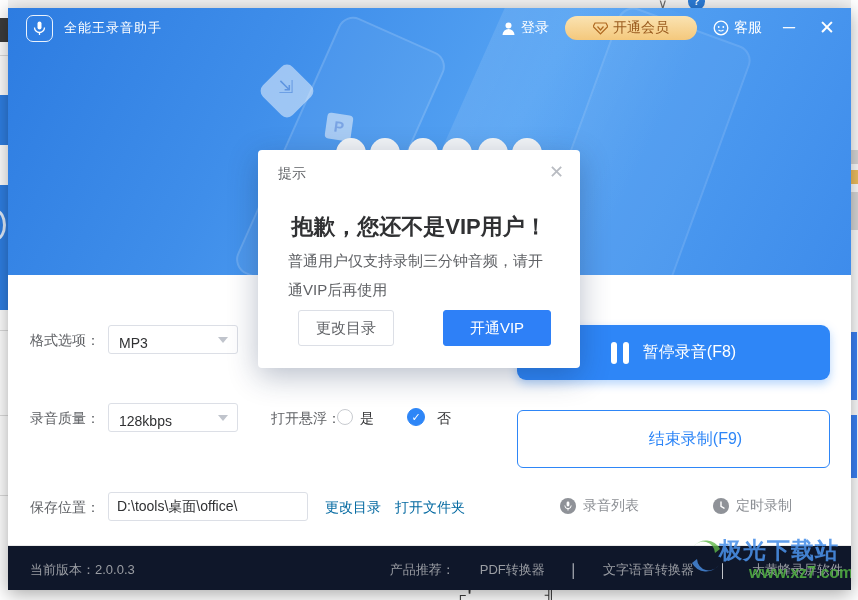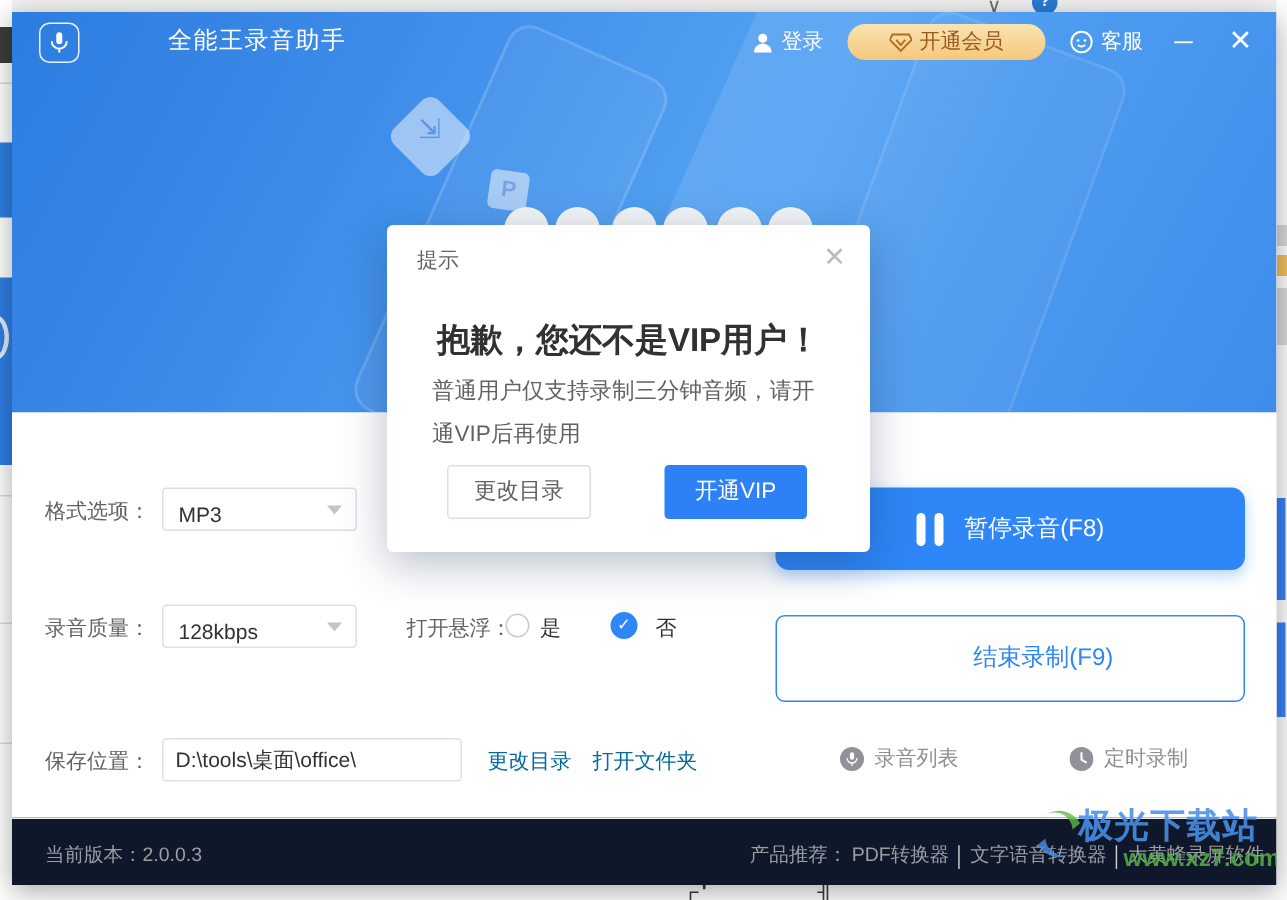--- a/index.html
+++ b/index.html
@@ -42,39 +42,39 @@
   .deco.sheen { left:430px; top:-40px; width:190px; height:420px; transform:rotate(24deg); border:none; border-radius:0;
     background:linear-gradient(90deg,rgba(255,255,255,.10),rgba(255,255,255,0)); }
   .deco.diamond { left:258px; top:62px; width:42px; height:42px; transform:rotate(45deg); border:none;
     background:rgba(235,242,252,.55); border-radius:8px; }
   .deco.diamond span { position:absolute; left:10px; top:8px; transform:rotate(-45deg); color:#5f95e0; font-size:18px; }
   .deco.ptile { left:318px; top:106px; width:26px; height:26px; border:none; border-radius:4px;
     background:rgba(240,244,250,.55); color:#7aa4e4; font-size:15px; font-weight:bold; text-align:center; line-height:26px; transform:rotate(8deg); }
   .titlebar { position:absolute; left:0; top:0; width:843px; height:40px; }
   .app-logo { position:absolute; left:18px; top:7px; width:27px; height:27px; border:1.5px solid rgba(255,255,255,.9);
     border-radius:7px; display:flex; align-items:center; justify-content:center; }
-  .app-title { position:absolute; left:56px; top:0; height:40px; line-height:40px; color:#fff; font-size:16px; letter-spacing:1px;margin-left:48px; }
+  .app-title { position:absolute; left:56px; top:0; height:40px; line-height:40px; color:#fff; font-size:13px; letter-spacing:1px; }
   .tb-right { position:absolute; right:13px; top:0; height:40px; display:flex; align-items:center; gap:16px; }
   .tb-item { display:flex; align-items:center; gap:5px; color:#fff; font-size:14px; cursor:pointer; }
   .vip-pill { display:flex; align-items:center; gap:5px; height:24px; padding:0 28px; border-radius:12px;
     background:linear-gradient(180deg,#fae3b2,#f4c87c); color:#9a5b1e; font-size:14px; cursor:pointer; }
   .winbtn { color:#fff; font-size:17px; width:22px; text-align:center; cursor:pointer; line-height:40px; }
   
   .digit { position:absolute; width:30px; height:30px; border-radius:50%; background:#f3f5f7; box-shadow:0 2px 3px rgba(0,0,0,.12); }
 
   
   .dialog { position:absolute; left:250px; top:142px; width:322px; height:218px; background:#fff;
     border-radius:4px; box-shadow:0 8px 30px rgba(20,40,80,.30); z-index:20; }
   .dlg-title { position:absolute; left:20px; top:15px; font-size:14px; color:#606266; }
   .dlg-close { position:absolute; right:16px; top:11px; font-size:18px; color:#b9bcc2; cursor:pointer; }
   .dlg-heading { position:absolute; left:0; top:62px; width:100%; text-align:center; font-size:22px; color:#303133; font-weight:bold; }
   .dlg-body { position:absolute; left:30px; top:96px; width:262px; font-size:15px; color:#606266; line-height:29px; }
   .dlg-btn { position:absolute; top:160px; height:36px; border-radius:3px; font-size:15px; text-align:center; line-height:34px; cursor:pointer; }
   .dlg-btn.ghost { left:40px; width:96px; background:#fff; border:1px solid #dcdfe6; color:#606266; }
-  .dlg-btn.primary { left:185px; width:95px; background:#2e80f7; border:1px solid #2e80f7; color:#fff; }
+  .dlg-btn.primary { left:185px; width:108px; background:#2e80f7; border:1px solid #2e80f7; color:#fff; }
 
   
   .content { position:absolute; left:0; top:267px; width:843px; height:270px; background:#fff; }
   .flabel { position:absolute; font-size:14px; color:#606266; }
   .selectbox { position:absolute; width:130px; height:29px; border:1px solid #dcdfe6; border-radius:3px;
     background:#fff; font-size:14px; color:#303133; line-height:27px; padding:4px 10px; cursor:pointer; }
   .selectbox .caret { position:absolute; right:9px; top:11px; width:0; height:0;
     border-left:5px solid transparent; border-right:5px solid transparent; border-top:6px solid #c0c4cc; }
   .radio { position:absolute; width:16px; height:16px; border-radius:50%; background:#fff; border:1px solid #c8cbd0; cursor:pointer; }
   .radio.checked { background:#2e86f7; border-color:#2e86f7; color:#fff; font-size:11px; text-align:center; line-height:16px; font-weight:bold; }
@@ -87,21 +87,21 @@
   .pause-ic { display:flex; gap:6px; }
   .pause-ic i { display:block; width:6px; height:22px; background:#fff; border-radius:3px; }
   .btn-stop { position:absolute; left:509px; top:135px; width:313px; height:58px; background:#fff; border:1px solid #2e86f7;
     border-radius:6px; color:#2e86f7; font-size:16px; text-align:center; line-height:56px; cursor:pointer;padding-left:44px; }
   .tool { position:absolute; top:222px; display:flex; align-items:center; gap:7px; font-size:14px; color:#8c8f94; cursor:pointer; }
   .tool svg { display:block; }
 
   
   .bottombar { position:absolute; left:0; top:537px; width:843px; height:45px; background:#0f172a; border-top:1px solid #ebebeb; }
   .version { position:absolute; left:22px; top:15px; font-size:13px; color:#9a9da3; }
-  .promos { position:absolute; right:8px; top:15px; font-size:13px; color:#9a9da3; display:flex; gap:3px; align-items:center; }
+  .promos { position:absolute; right:8px; top:15px; font-size:13px; color:#9a9da3; display:flex; gap:25px; align-items:center; }
   .promos .sep { color:#cfd2d6; }
   .promos .promo { cursor:pointer; }
 
   
   .watermark { position:absolute; left:679px; top:527px; width:172px; height:55px; z-index:30; opacity:.88; }
   .wm-swirl { position:absolute; left:0; top:2px; }
   .wm-site { position:absolute; left:32px; top:0px; font-size:23px; font-weight:bold; color:#4a90e8; letter-spacing:1px; white-space:nowrap; }
   .wm-url { position:absolute; left:62px; top:29px; font-size:16px; font-weight:bold; color:#52b043; white-space:nowrap; }
 </style>
 </head>

